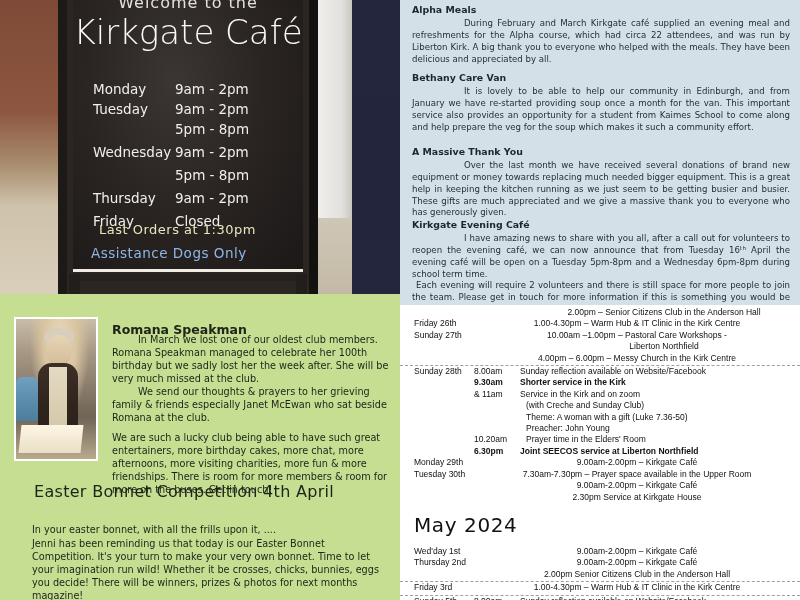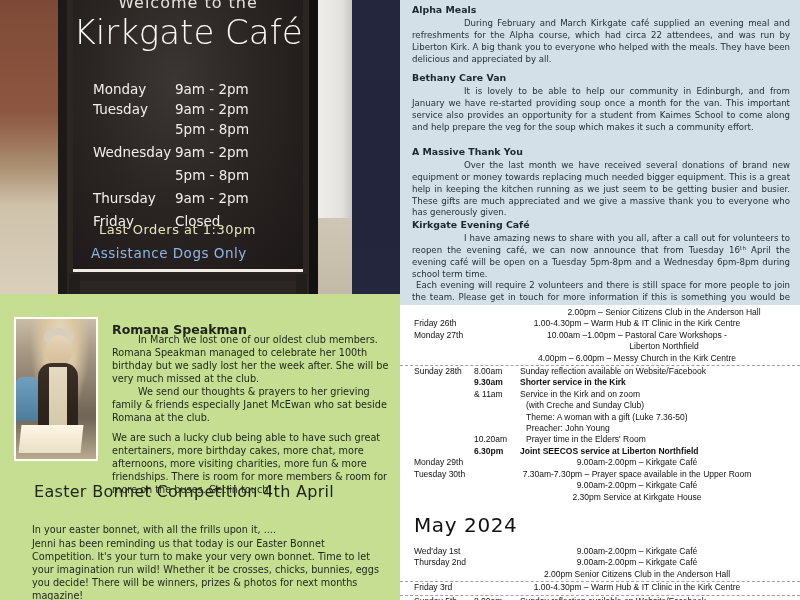--- a/index.html
+++ b/index.html
@@ -325,21 +325,21 @@
       <div class="sched-block" id="april-rows">
           <div class="sched-row">
             <span class="day"></span>
             <span class="full indent">2.00pm – Senior Citizens Club in the Anderson Hall</span>
           </div>
           <div class="sched-row">
             <span class="day">Friday 26th</span>
             <span class="full">1.00-4.30pm – Warm Hub &amp; IT Clinic in the Kirk Centre</span>
           </div>
           <div class="sched-row">
-            <span class="day">Monday 27th</span>
+            <span class="day">Sunday 27th</span>
             <span class="full">10.00am –1.00pm – Pastoral Care Workshops -</span>
           </div>
           <div class="sched-row">
             <span class="day"></span>
             <span class="full indent">Liberton Northfield</span>
           </div>
           <div class="sched-row">
             <span class="day"></span>
             <span class="full">4.00pm – 6.00pm – Messy Church in the Kirk Centre</span>
           </div>

